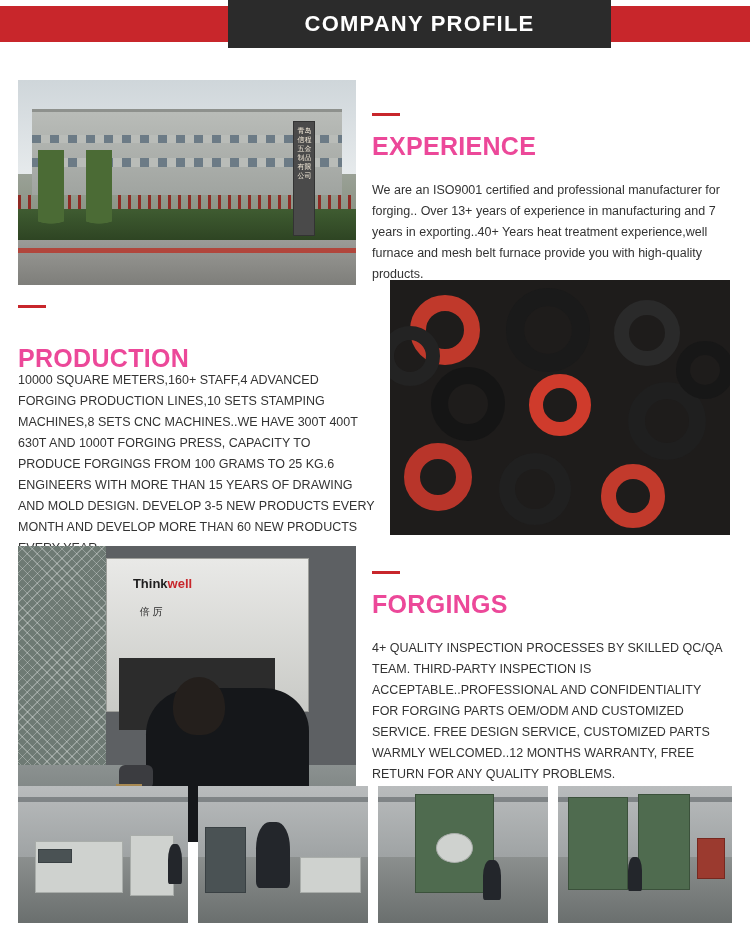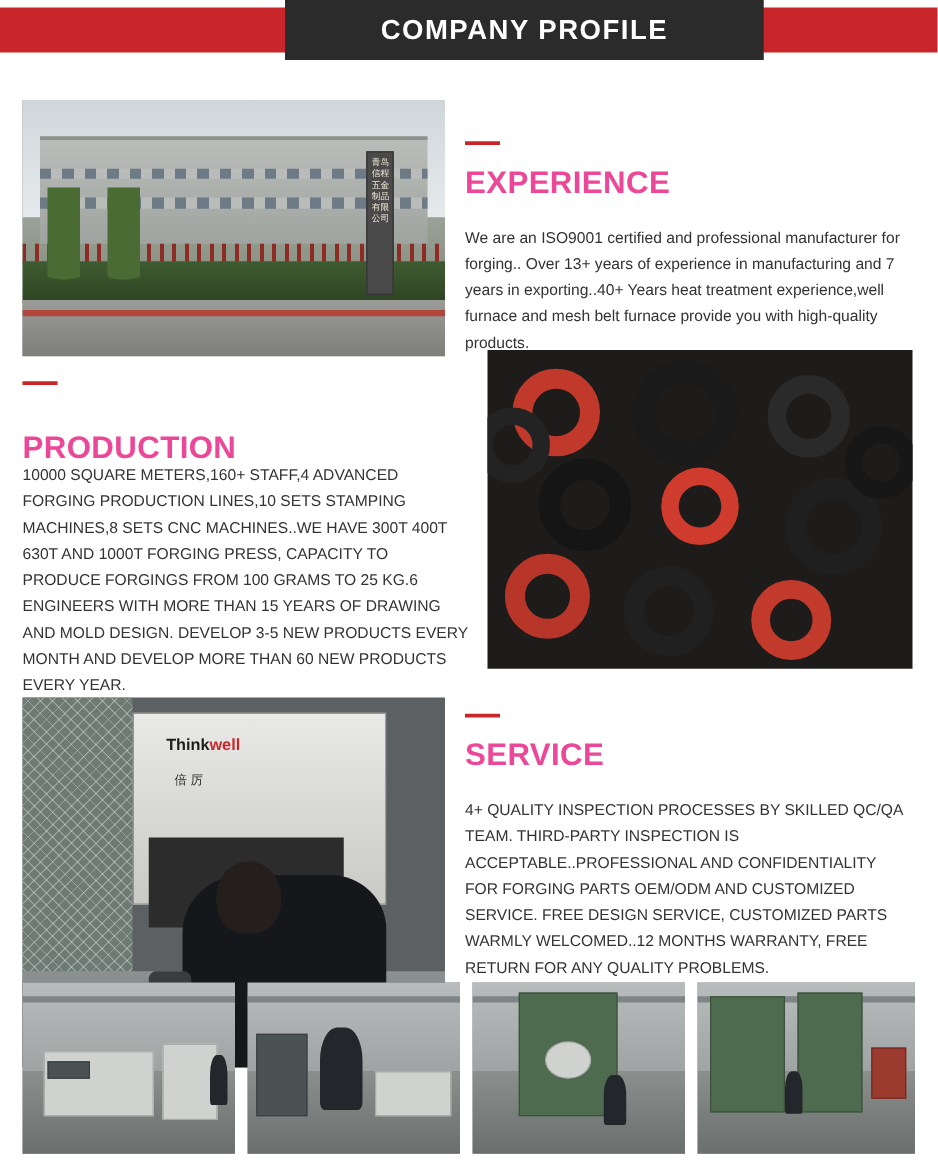--- a/index.html
+++ b/index.html
@@ -306,37 +306,37 @@
   <div class="hook" style="left:12%; top:34%; width:74px; height:74px; border-width:17px; border-color:#151515;"></div>
   <div class="hook" style="left:41%; top:37%; width:62px; height:62px; border-width:14px; border-color:#cf3b2c;"></div>
   <div class="hook" style="left:70%; top:40%; width:78px; height:78px; border-width:17px; border-color:#1f1f1f;"></div>
   <div class="hook" style="left:4%;  top:64%; width:68px; height:68px; border-width:16px; border-color:#b8352a;"></div>
   <div class="hook" style="left:32%; top:68%; width:72px; height:72px; border-width:16px; border-color:#202020;"></div>
   <div class="hook" style="left:62%; top:72%; width:64px; height:64px; border-width:15px; border-color:#c23a2c;"></div>
   <div class="hook" style="left:84%; top:24%; width:58px; height:58px; border-width:14px; border-color:#171717;"></div>
   <div class="hook" style="left:-3%; top:18%; width:60px; height:60px; border-width:14px; border-color:#232323;"></div>
 </div>
 
-<div class="photo photo-cnc" style="left:18px; top:558px; width:338px; height:296px;">
+<div class="photo photo-cnc" style="left:18px; top:546px; width:338px; height:296px;">
   <div class="mesh"></div>
   <div class="machine"></div>
   <div class="machine-label">
     <span>Think</span><em>well</em>
   </div>
   <div class="cjk">倍 厉</div>
   <div class="dark-panel"></div>
   <div class="floor"></div>
   <div class="worker"></div>
   <div class="head"></div>
   <div class="hand"></div>
   <div class="part"></div>
 </div>
 
 <div class="redtick" style="left:372px; top:571px;"></div>
-<div class="sec-title" style="left:372px; top:590px;">SERVICE</div>
+<div class="sec-title" style="left:372px; top:590px;">FORGINGS</div>
 <div class="sec-body" style="left:372px; top:638px; width:358px;">4+ QUALITY INSPECTION PROCESSES BY SKILLED QC/QA TEAM. THIRD-PARTY INSPECTION IS ACCEPTABLE..PROFESSIONAL AND CONFIDENTIALITY FOR FORGING PARTS OEM/ODM AND CUSTOMIZED SERVICE. FREE DESIGN SERVICE, CUSTOMIZED PARTS WARMLY WELCOMED..12 MONTHS WARRANTY, FREE RETURN FOR ANY QUALITY PROBLEMS.</div>
 
 <div class="photo photo-strip" style="left:18px; top:786px; width:170px; height:137px;">
   <div class="wall"></div>
   <div class="beam"></div>
   <div class="fl"></div>
   <div class="unit unit-light" style="left:10%; top:40%; width:52%; height:38%;"></div>
   <div class="unit" style="left:12%; top:46%; width:20%; height:10%;"></div>
   <div class="unit unit-light" style="left:66%; top:36%; width:26%; height:44%;"></div>
   <div class="person" style="left:88%; top:42%; width:14px; height:40px;"></div>

